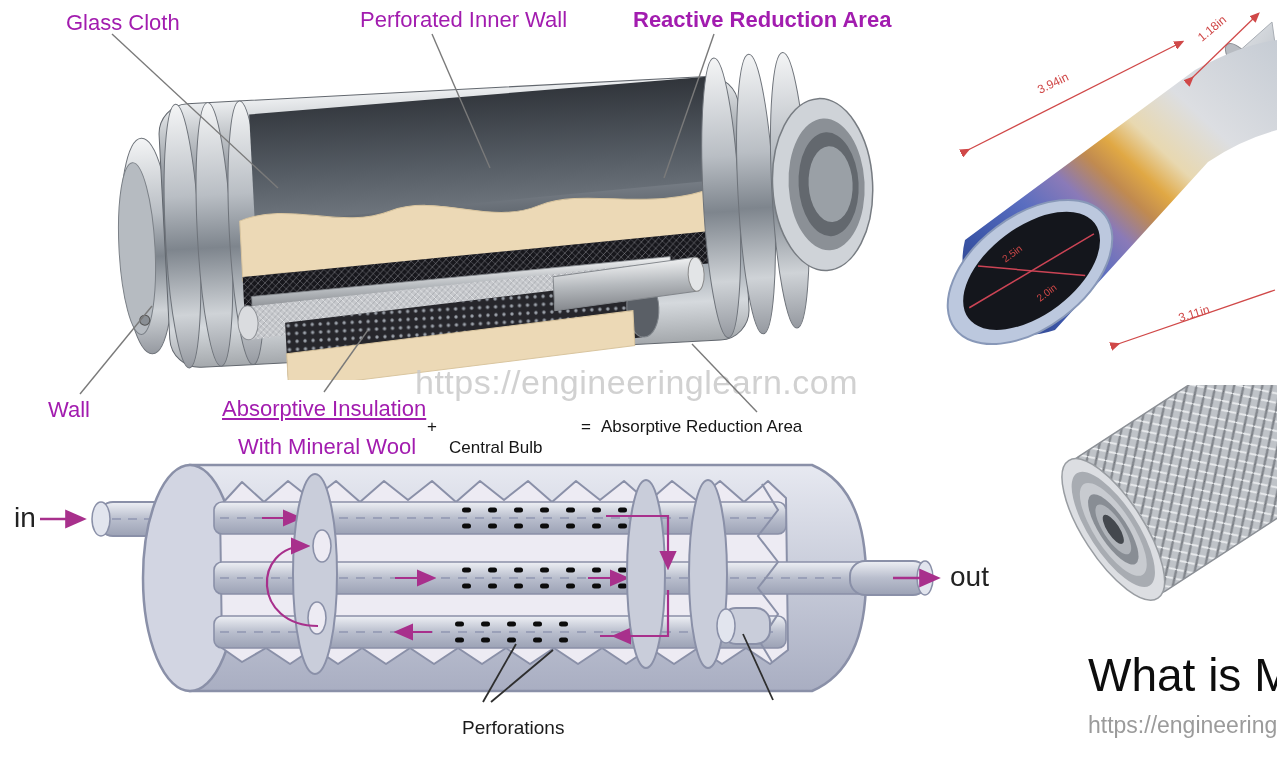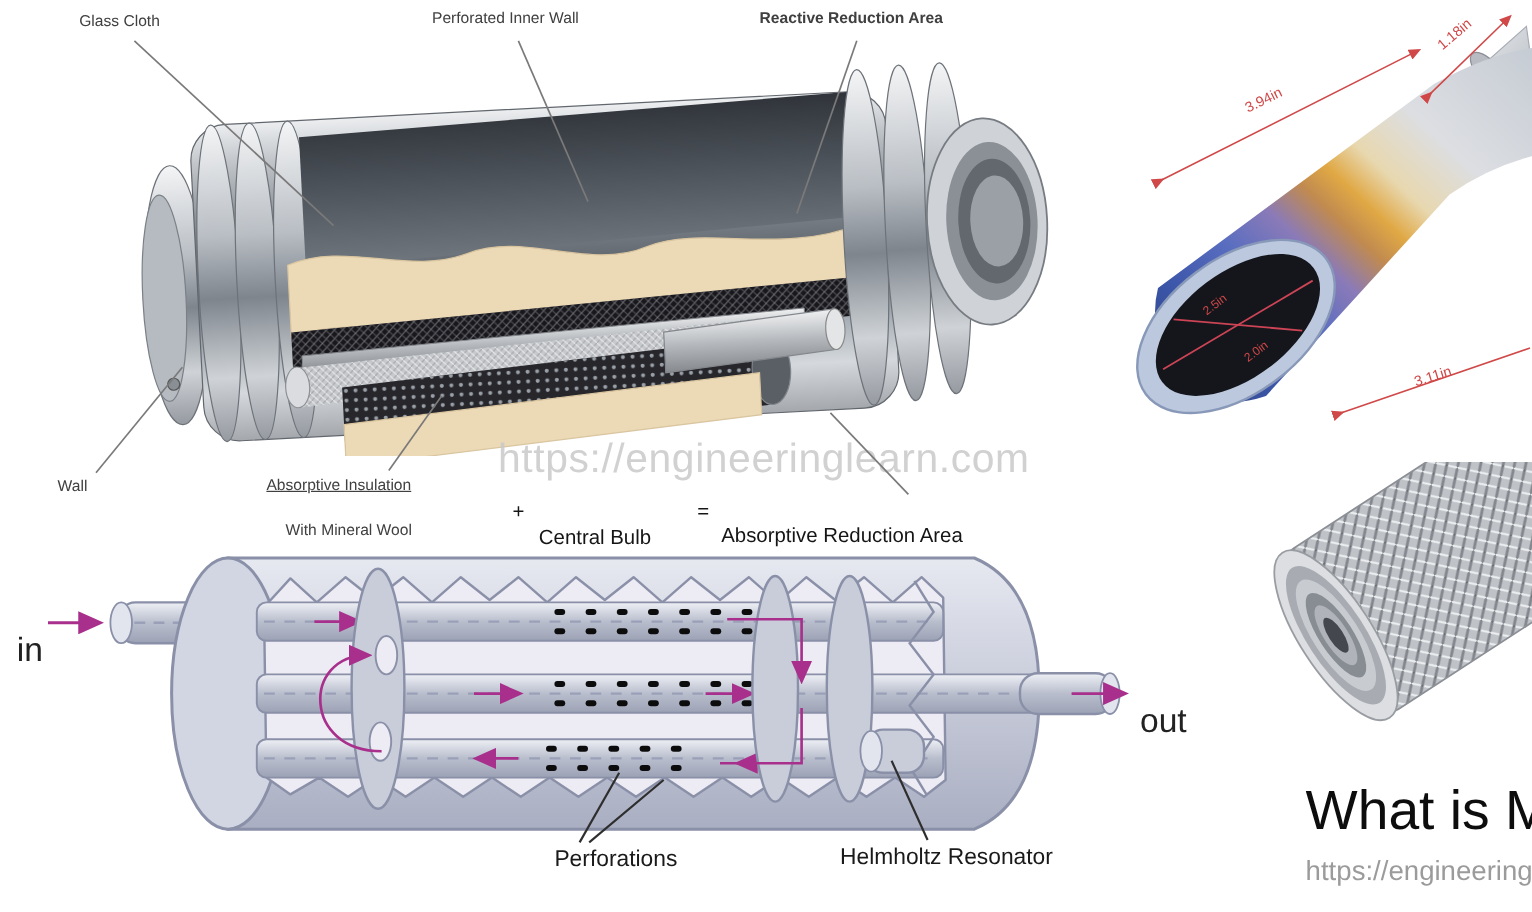--- a/index.html
+++ b/index.html
@@ -1,22 +1,22 @@
 <!DOCTYPE html>
 <html><head>
 <meta charset="utf-8">
 <style>
   html,body{margin:0;padding:0;background:#fff;}
   #canvas{position:relative;width:1277px;height:760px;background:#ffffff;overflow:hidden;
           font-family:"Liberation Sans", sans-serif;color:#111;}
   .abs{position:absolute;}
-  .lbl{font-size:13px;color:#404040;white-space:nowrap;}
+  .lbl{font-size:22px;color:#a21caf;white-space:nowrap;}
   .eq{font-size:17px;color:#151515;white-space:nowrap;}
-  .io{font-size:28px;color:#222;white-space:nowrap;margin-top:24px;}
-  .sub{font-size:19px;color:#1a1a1a;white-space:nowrap;}
+  .io{font-size:28px;color:#222;white-space:nowrap;}
+  .sub{font-size:19px;color:#1a1a1a;white-space:nowrap;margin-top:11px;}
   #watermark{font-size:34px;color:#c9c9c9;opacity:.85;letter-spacing:.5px;white-space:nowrap;}
   #footer-title{font-size:46px;color:#0d0d0d;font-weight:500;white-space:nowrap;width:189px;overflow:hidden;}
   #footer-url{font-size:23px;color:#9b9b9b;white-space:nowrap;width:189px;overflow:hidden;}
   svg{display:block;}
 </style>
 </head>
 <body>
 
 <div id="canvas">
 
@@ -104,21 +104,21 @@
 
   <div class="abs lbl" style="left:66px;top:10px;">Glass Cloth</div>
   <div class="abs lbl" style="left:360px;top:7px;">Perforated Inner Wall</div>
   <div class="abs lbl" style="left:633px;top:7px;font-weight:bold;">Reactive Reduction Area</div>
   <div class="abs lbl" style="left:48px;top:397px;">Wall</div>
   <div class="abs lbl" style="left:222px;top:396px;text-decoration:underline;">Absorptive Insulation</div>
   <div class="abs lbl" style="left:238px;top:434px;">With Mineral Wool</div>
   <div class="abs eq" style="left:427px;top:417px;">+</div>
   <div class="abs eq" style="left:449px;top:438px;">Central Bulb</div>
   <div class="abs eq" style="left:581px;top:417px;">=</div>
-  <div class="abs eq" style="left:601px;top:417px;margin-top:20px;">Absorptive Reduction Area</div>
+  <div class="abs eq" style="left:601px;top:417px;">Absorptive Reduction Area</div>
 
   <div id="watermark" class="abs" style="left:415px;top:363px;">https://engineeringlearn.com</div>
 
   <svg class="abs" style="left:0;top:450px;" width="1000" height="250" viewBox="0 0 1000 250">
     <defs>
       <linearGradient id="cylGrad" x1="0" y1="0" x2="0" y2="1">
         <stop offset="0" stop-color="#e7e9f1"></stop>
           <stop offset=".5" stop-color="#c7cbd9"></stop>
         <stop offset="1" stop-color="#a9aec2"></stop>
       </linearGradient>
@@ -217,21 +217,20 @@
     <ellipse cx="726" cy="176" rx="9" ry="17" fill="#e2e5ee" stroke="#8a90a8" stroke-width="1.5"></ellipse>
 
     <rect x="850" y="111" width="78" height="34" rx="15" fill="url(#tubeGrad)" stroke="#8a90a8" stroke-width="2"></rect>
     <ellipse cx="925" cy="128" rx="8" ry="17" fill="#e2e5ee" stroke="#8a90a8" stroke-width="1.5"></ellipse>
     <line x1="893" y1="128" x2="936" y2="128" stroke="#a8308c" stroke-width="2.4" marker-end="url(#mArrow)"></line>
   </svg>
 
   <div class="abs io" style="left:14px;top:502px;">in</div>
   <div class="abs io" style="left:950px;top:561px;">out</div>
   <div class="abs sub" style="left:462px;top:706px;">Perforations</div>
-  <div class="abs sub" style="left:700px;top:704px;">Helmholtz Resonator</div>
 
   <svg class="abs" style="left:940px;top:0;" width="337" height="390" viewBox="0 0 337 390">
     <defs>
       <linearGradient id="tipGrad" x1="0" y1="1" x2="1" y2="0">
         <stop offset="0" stop-color="#2c3e78"></stop>
           <stop offset=".18" stop-color="#3b55a8"></stop>
         <stop offset=".32" stop-color="#5a6ec0"></stop>
           <stop offset=".42" stop-color="#8a7ab8"></stop>
         <stop offset=".5" stop-color="#c08a50"></stop>
           <stop offset=".56" stop-color="#e0a844"></stop>

